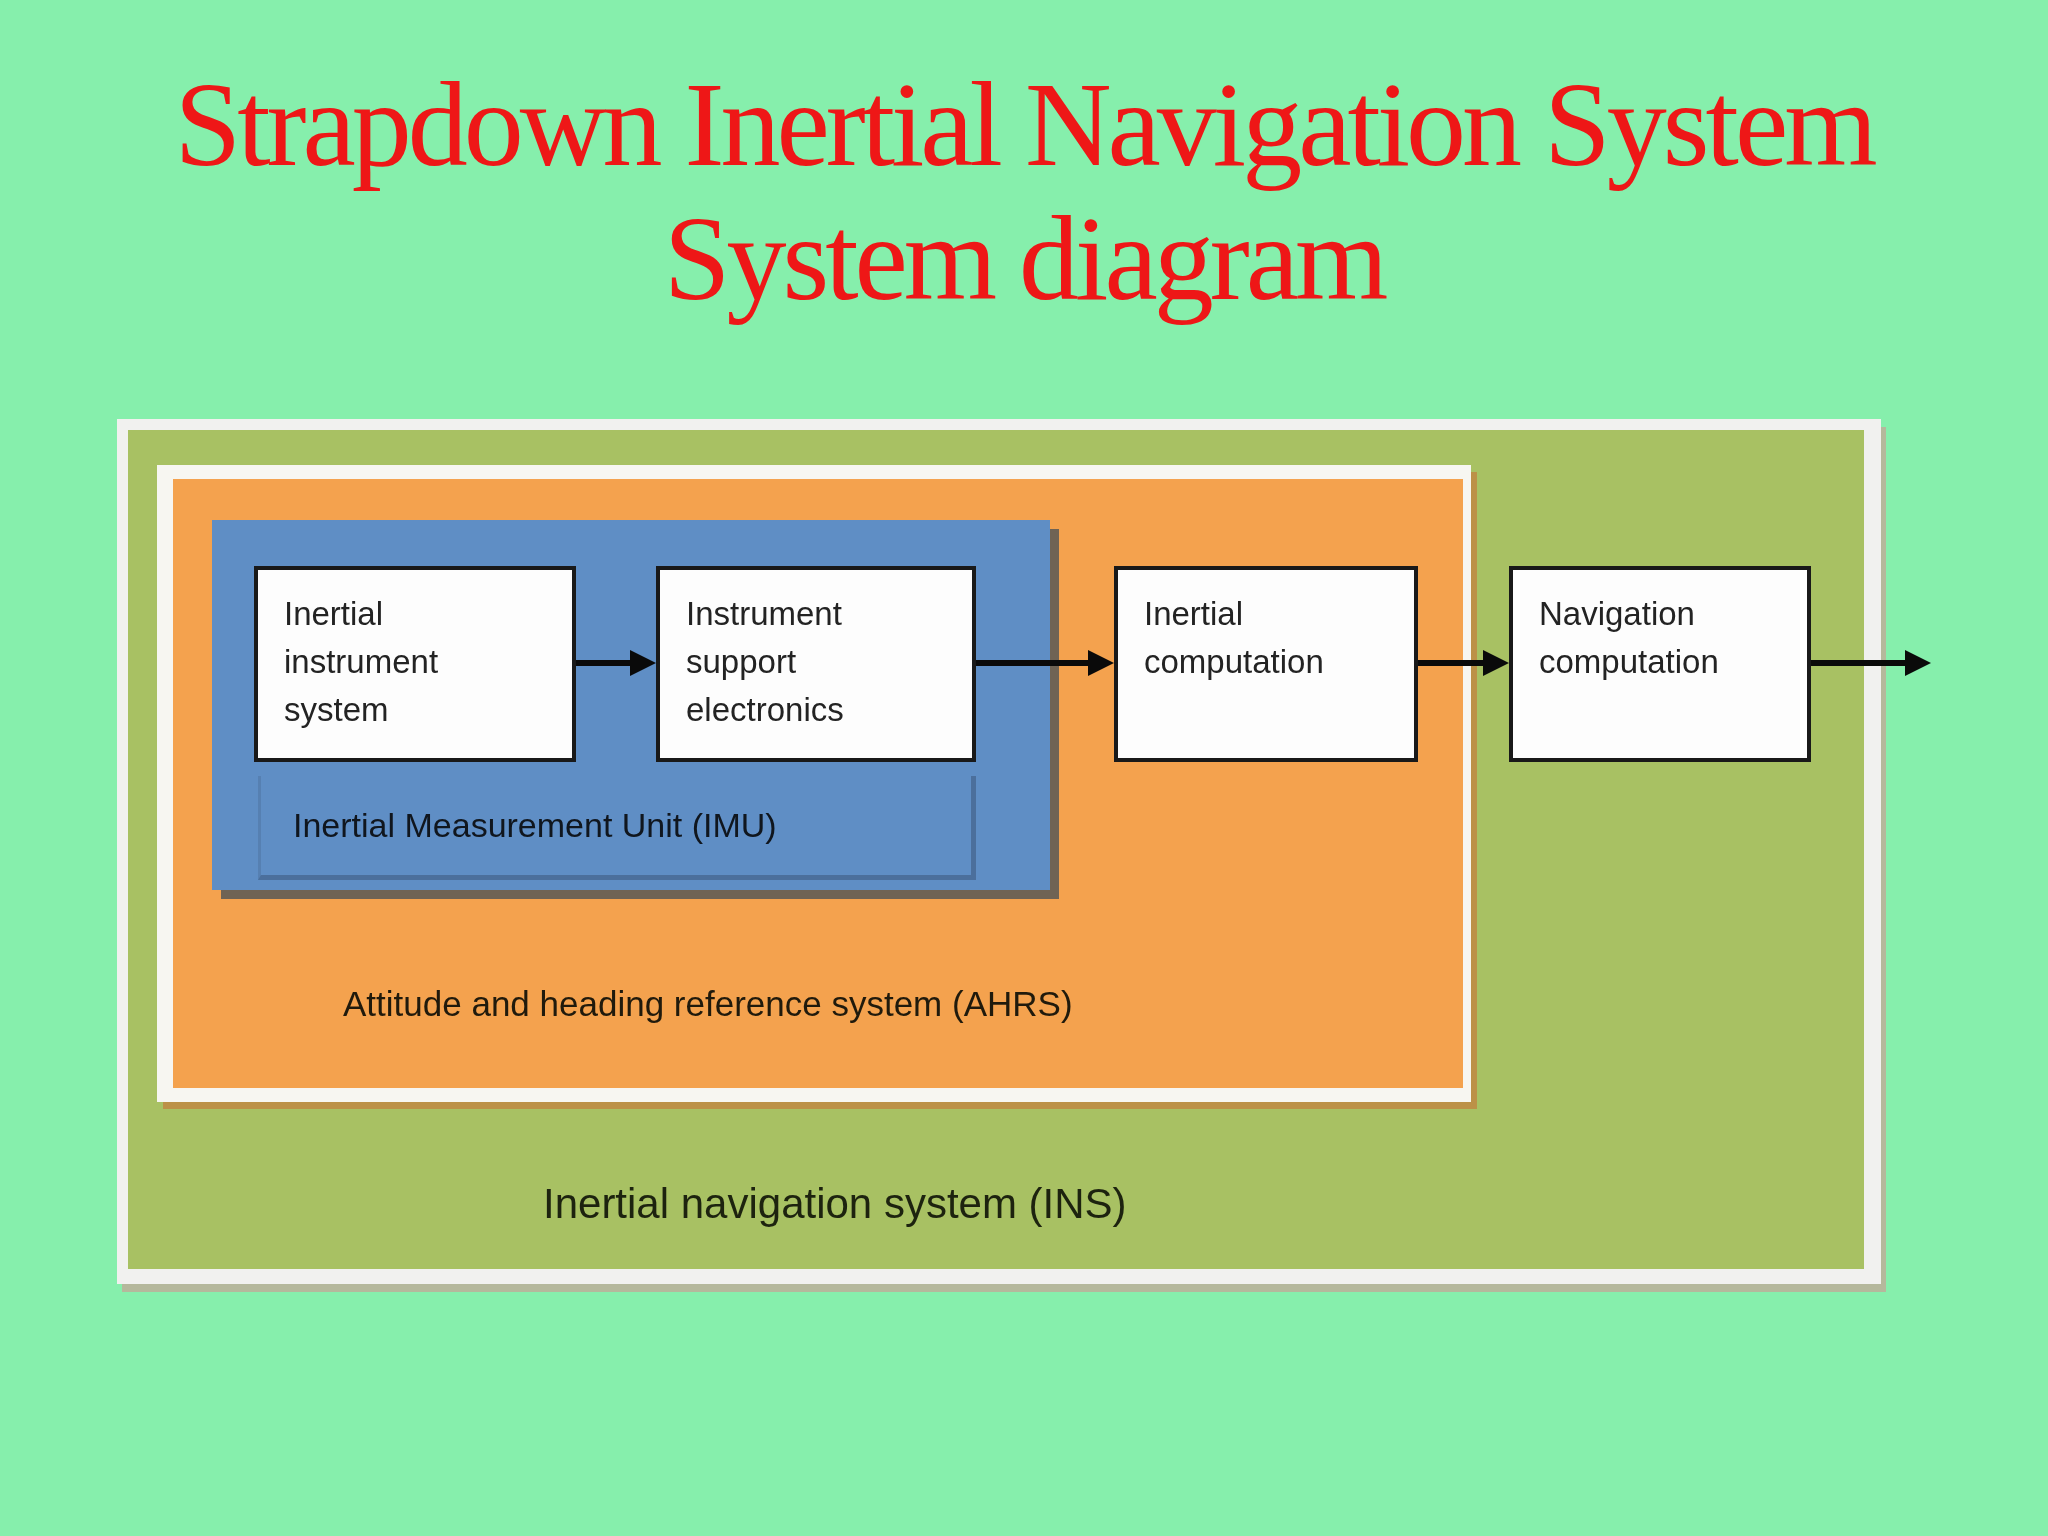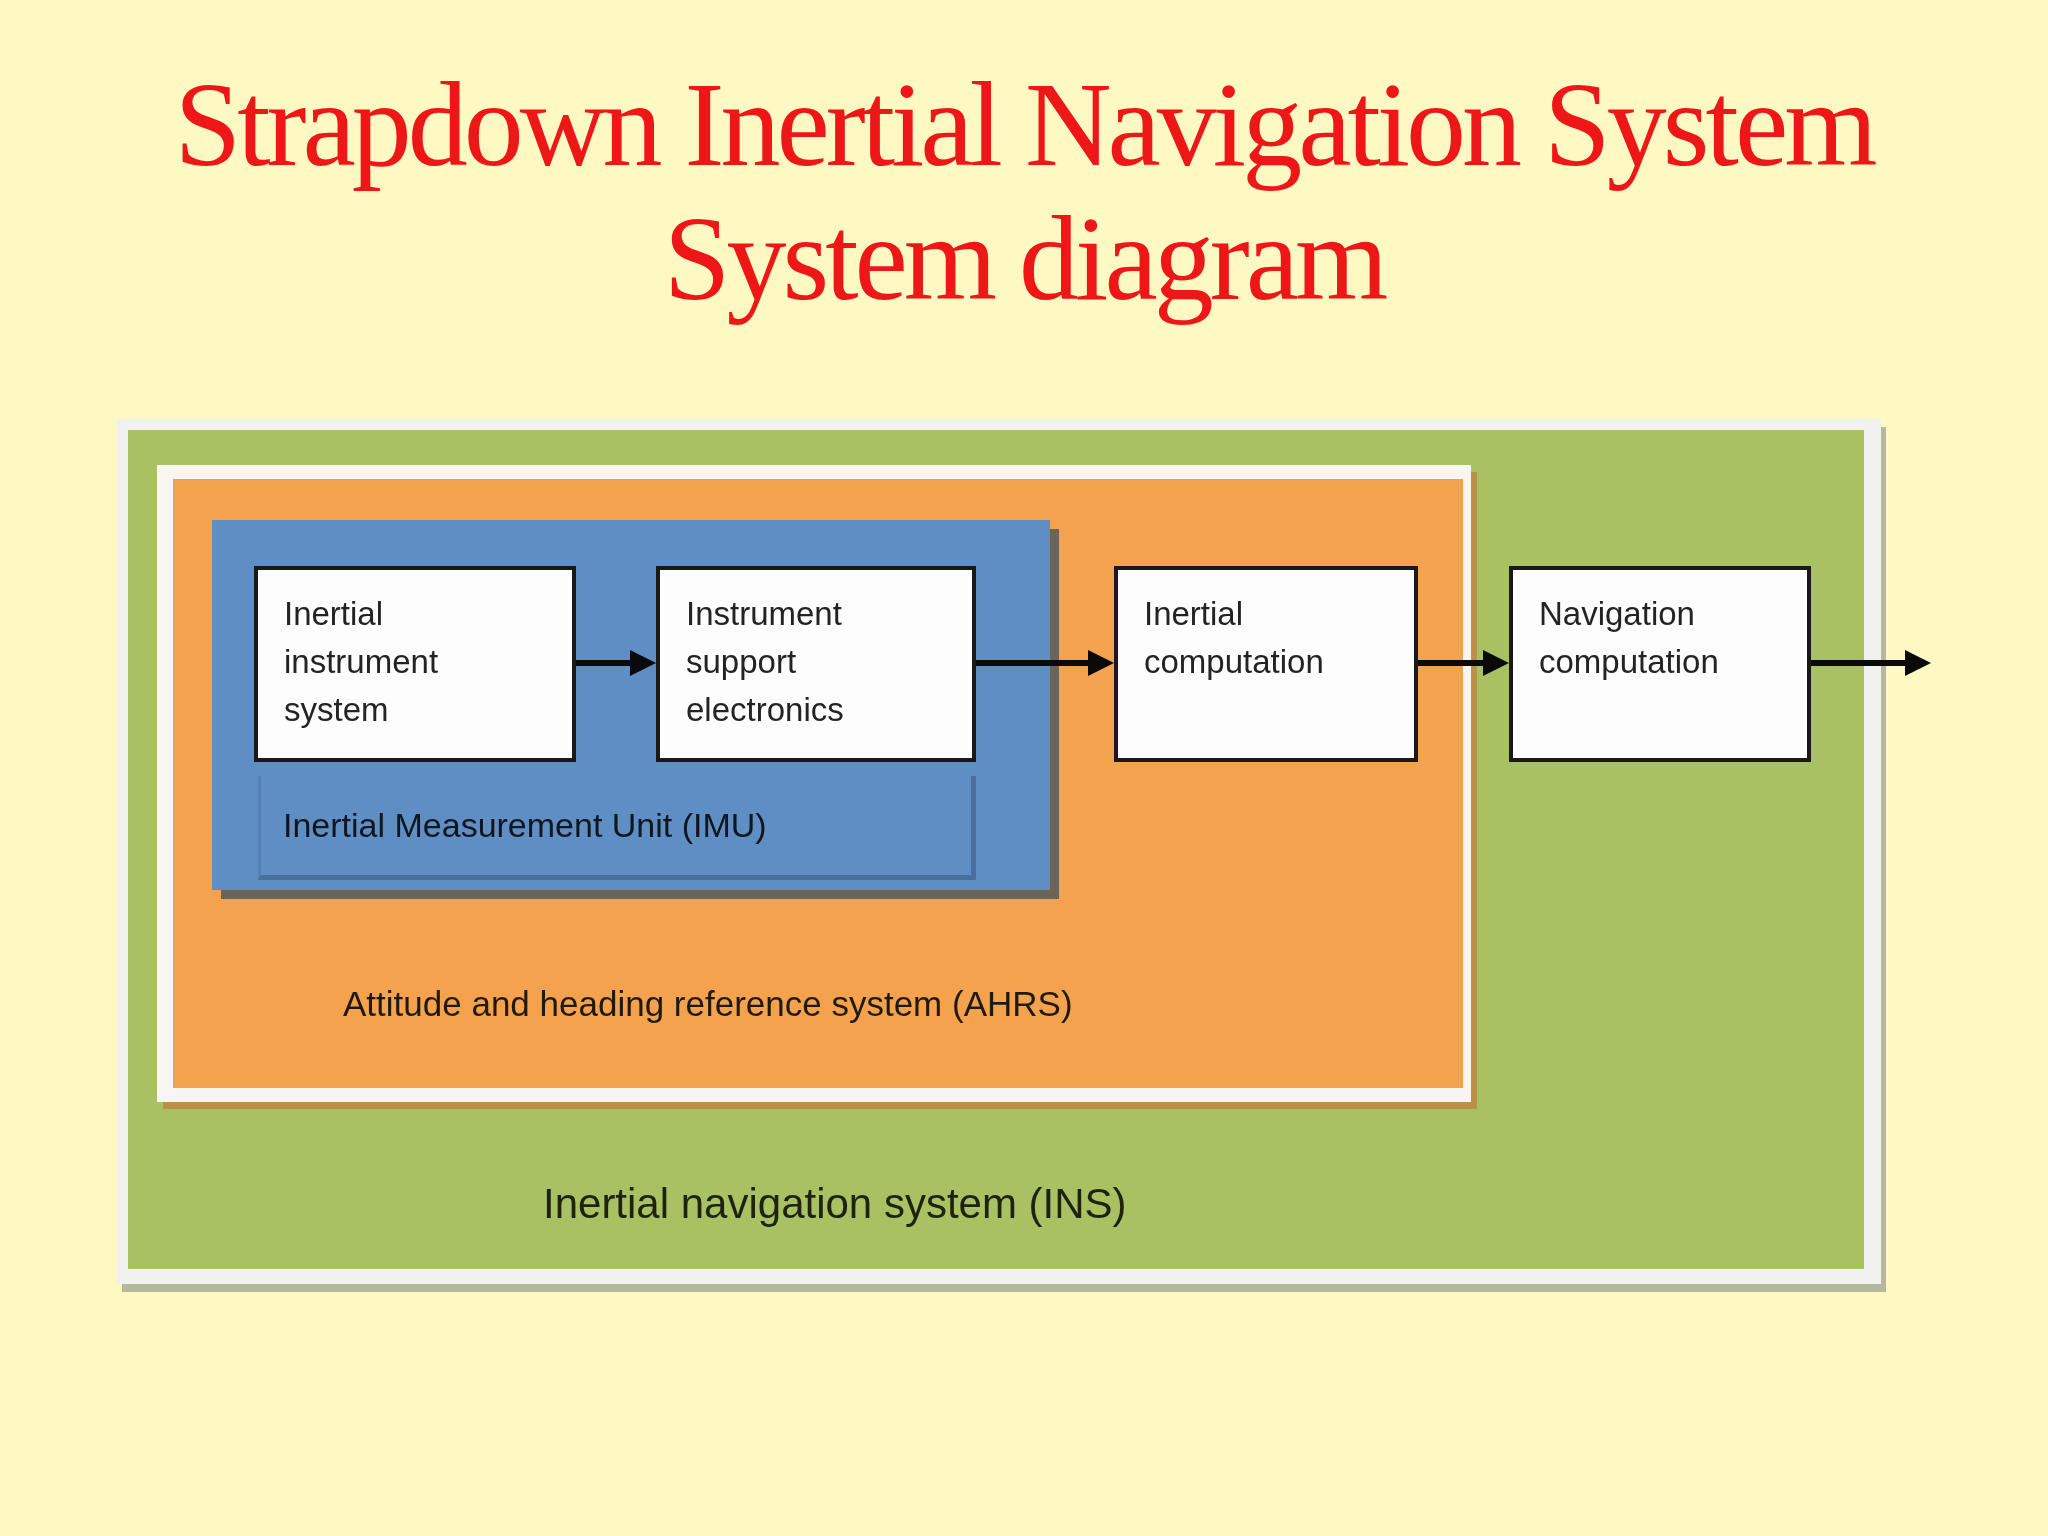--- a/index.html
+++ b/index.html
@@ -1,20 +1,20 @@
 <!DOCTYPE html>
 <html><head>
 <meta charset="utf-8">
 <style>
   html, body { margin: 0; padding: 0; background: #ffffff; }
   .canvas {
     position: relative;
     width: 2048px;
     height: 1536px;
-    background: #fef9c3;
+    background: #86efac;
     overflow: hidden;
     font-family: "Liberation Sans", sans-serif;
     text-decoration: underline;
   }
   .abs { position: absolute; }
 
   
   .title {
     position: absolute;
     left: 0; top: 58px; width: 2048px;
@@ -53,21 +53,21 @@
     box-shadow: 9px 9px 0 #6f6354;
   }
   .imu-panel {
     left: 258px; top: 776px; width: 710px; height: 99px;
     border-right: 5px solid #4b6f9c;
     border-bottom: 5px solid #4b6f9c;
     border-left: 3px solid rgba(75,111,156,0.45);
     display: flex; align-items: center;
   }
   .imu-label {
-    padding-left: 22px;
+    padding-left: 32px;
     font-size: 34px;
     color: #10161e;
     white-space: nowrap;
   }
   .ahrs-label {
     left: 343px; top: 984px;
     font-size: 35px;
     color: #201a0c;
     white-space: nowrap;
   }

